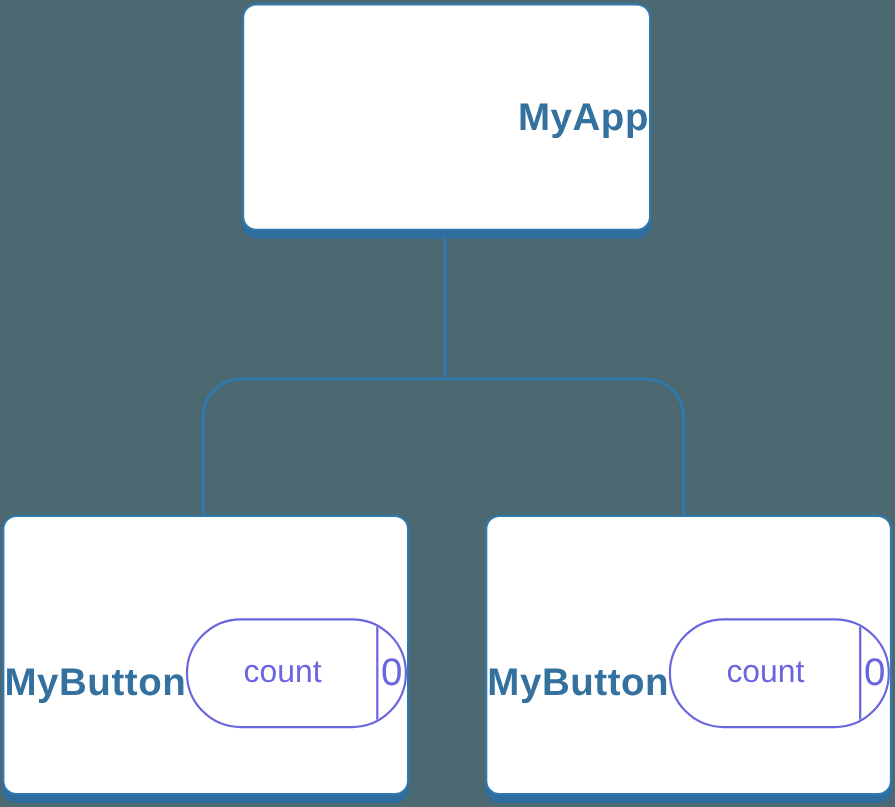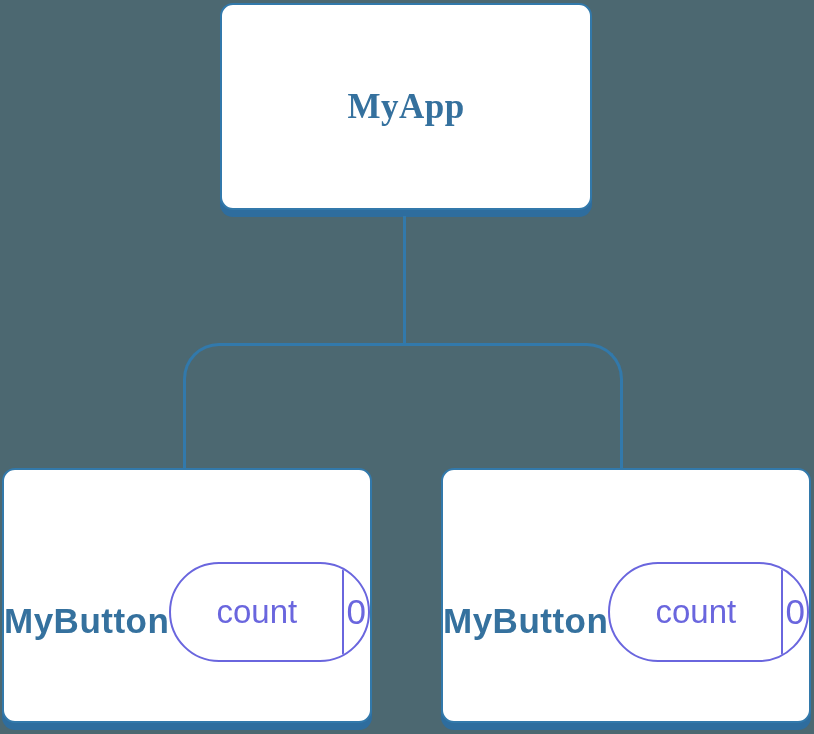--- a/index.html
+++ b/index.html
@@ -28,22 +28,21 @@
     border-radius: 13px;
     box-shadow: 0 7px 0 var(--blue-shadow);
   }
   .root-card {
     left: 220px;
     top: 3px;
     width: 372px;
     height: 207px;
     display: flex;
     align-items: center;
-    justify-content: center;
-    font-family: Liberation Serif, serif;
+    justify-content: flex-end;
   }
   .node-title {
     color: var(--blue-text);
     font-size: 35px;
     font-weight: bold;
     letter-spacing: 0.5px;
   }
   .stem {
     position: absolute;
     left: 403px;
@@ -83,21 +82,21 @@
     background: #ffffff;
     overflow: hidden;
   }
   .state-name-cell {
     flex: 0 0 173px;
     display: flex;
     align-items: center;
     justify-content: center;
     border-right: 2px solid var(--purple);
     color: var(--purple);
-    font-size: 33px;
+    font-size: 29px;
   }
   .state-value-cell {
     flex: 1 1 auto;
     display: flex;
     align-items: center;
     justify-content: center;
     color: var(--purple);
     font-size: 35px;
   }
 </style>

